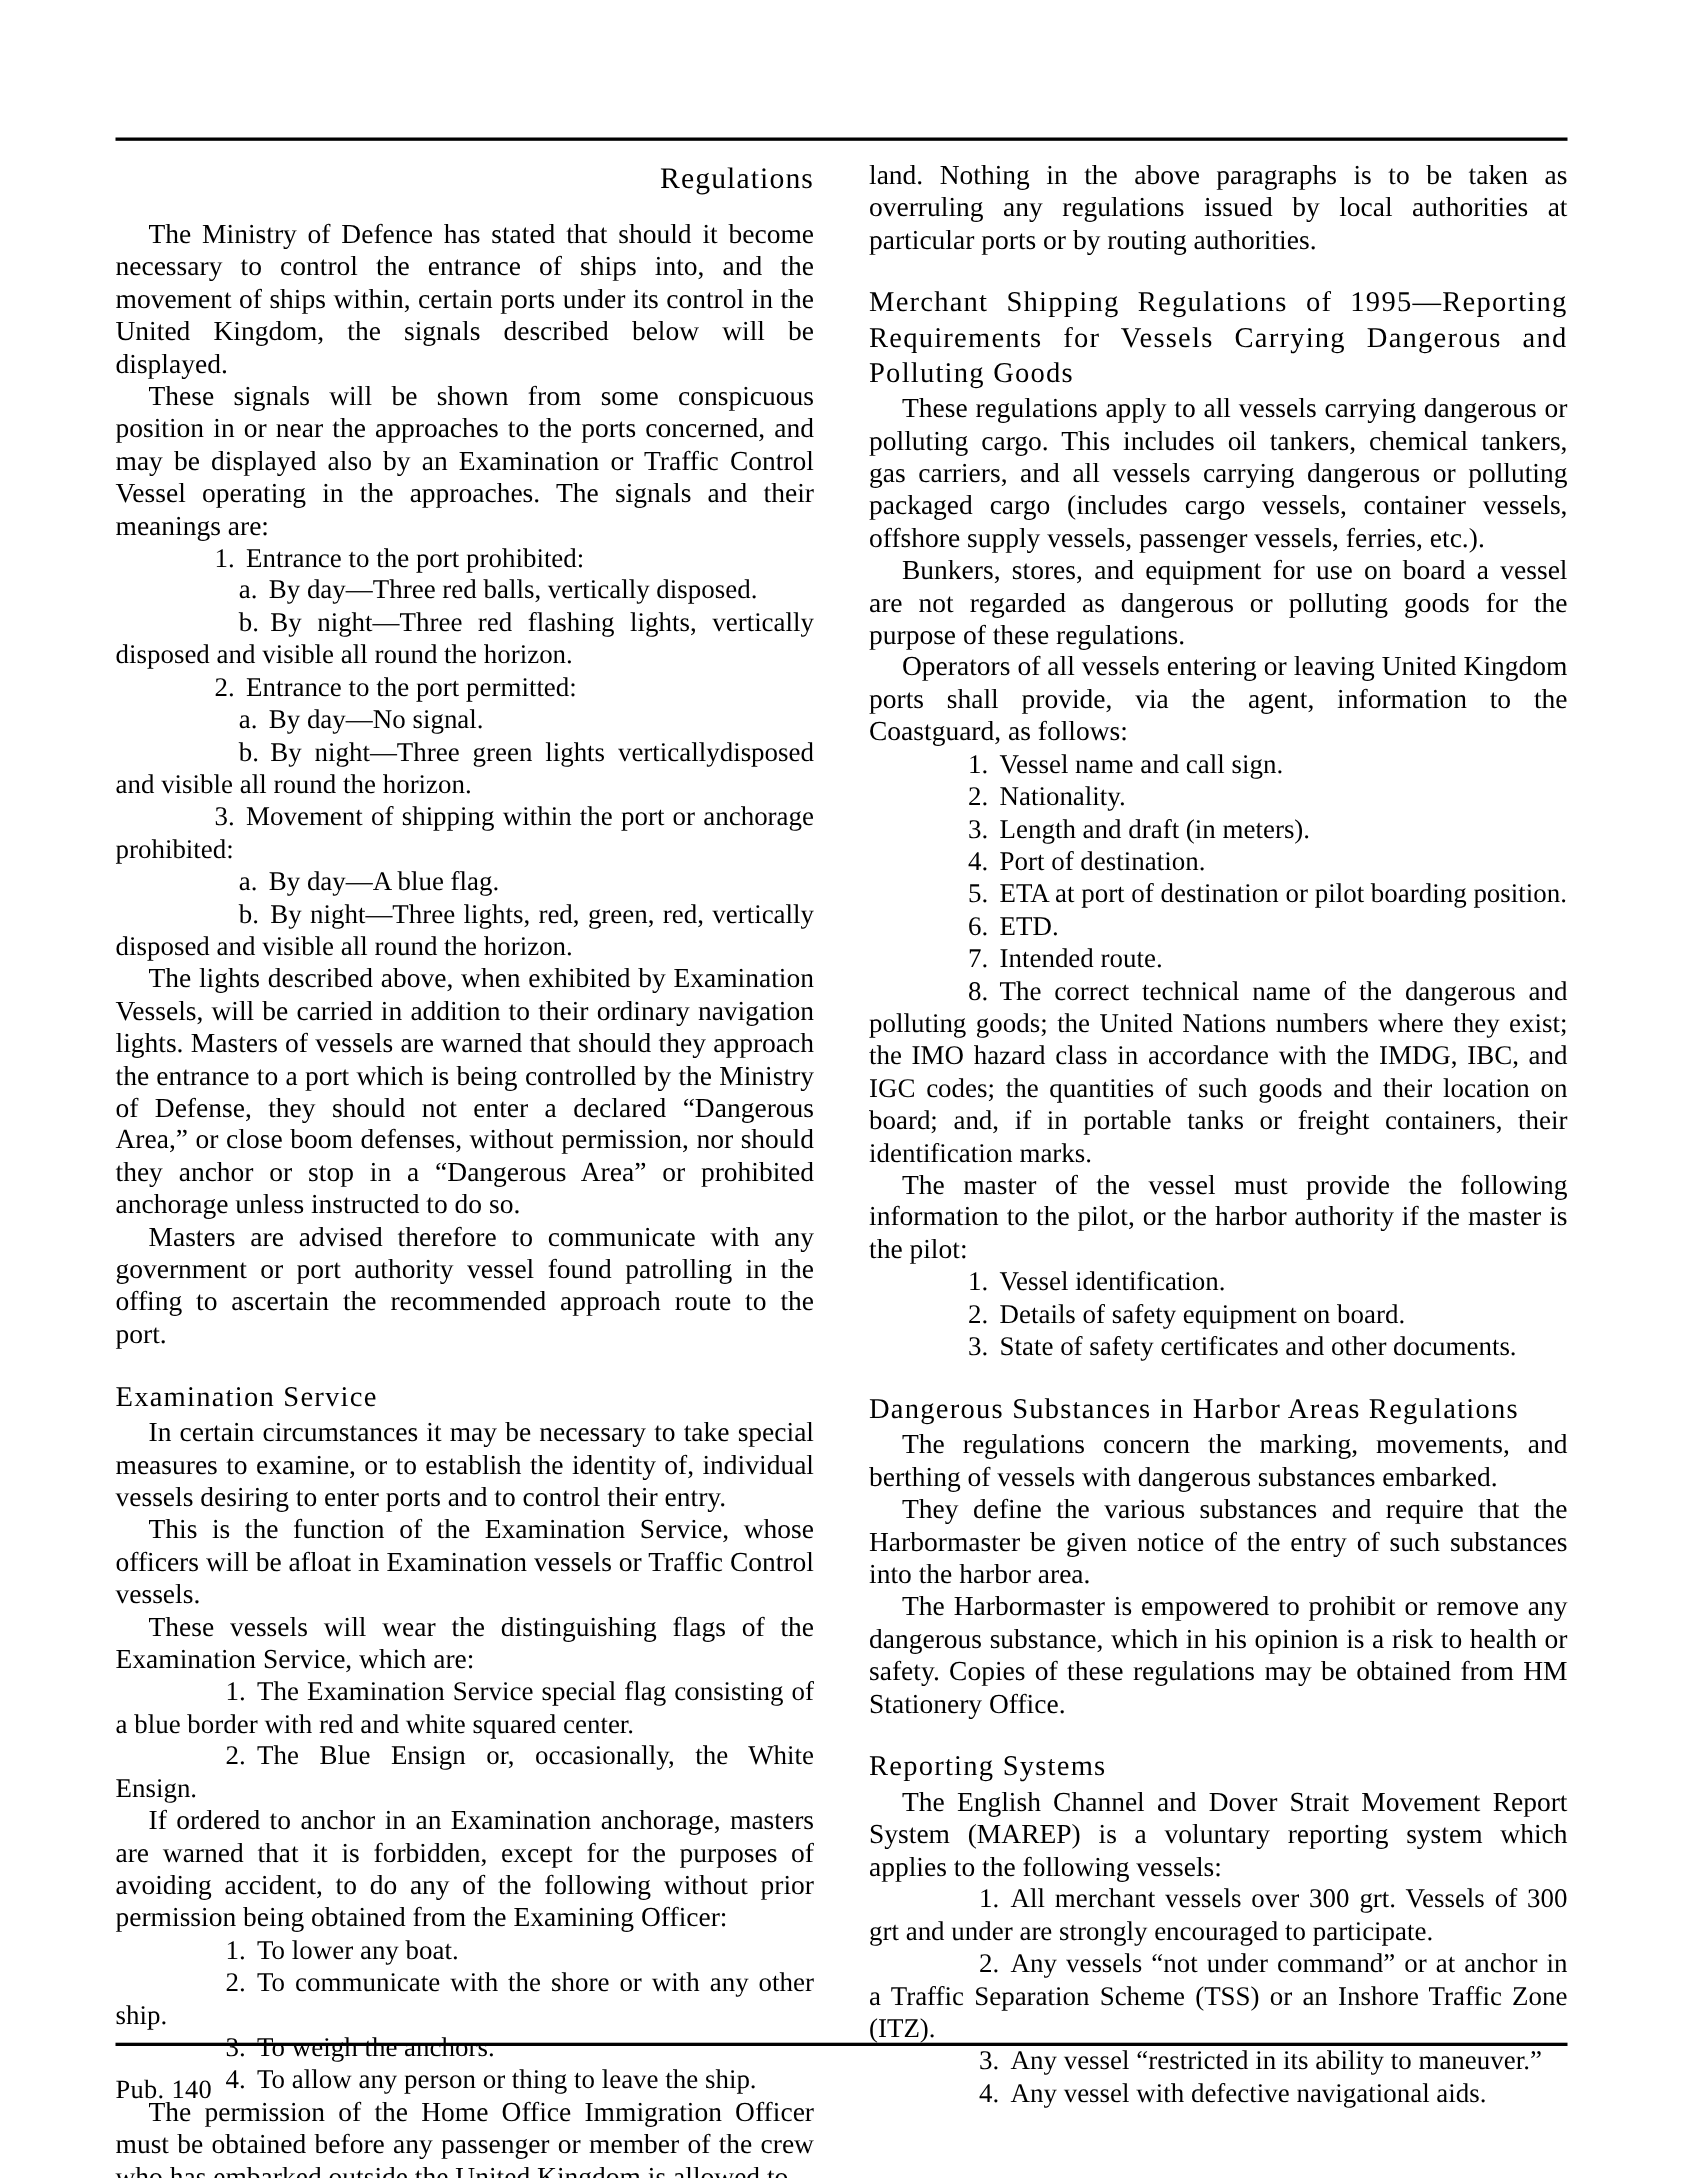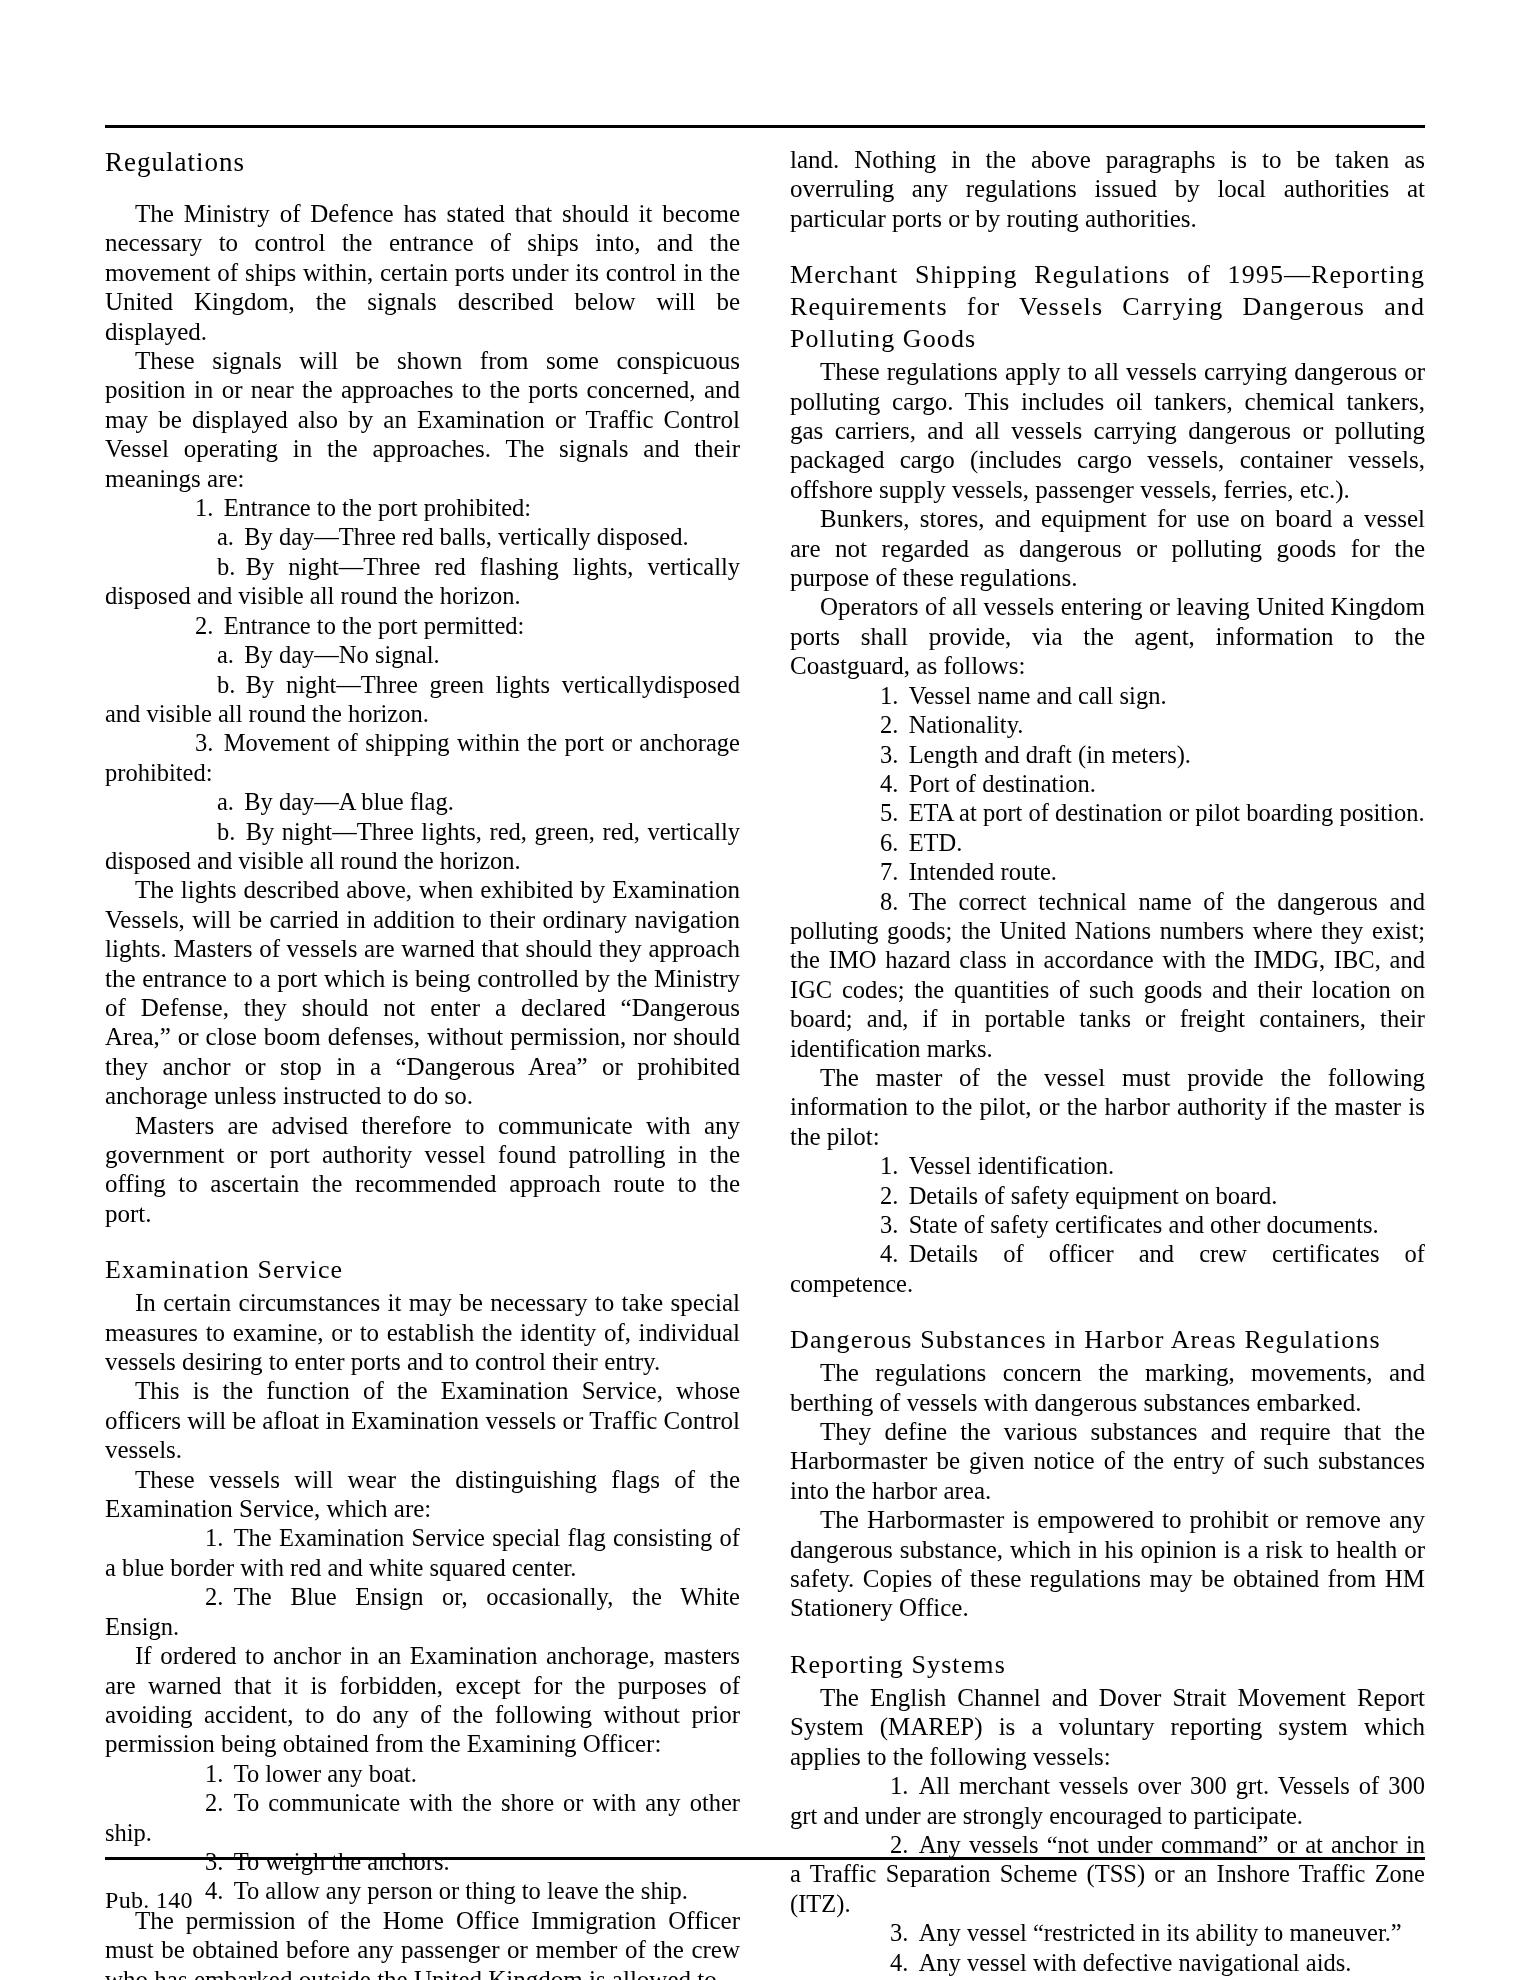--- a/index.html
+++ b/index.html
@@ -99,20 +99,21 @@
     line-height: 32px;
     letter-spacing: 1.1px;
     margin: 0 0 2px 0;
     text-align: left;
   }
   .sec-head.big {
     font-size: 27px;
     line-height: 34px;
     letter-spacing: 1.0px;
     margin-bottom: 4px;
+    text-align: right;
   }
   .sec-head.just {
     text-align: justify;
     text-align-last: left;
   }
   .spacer-sm { height: 16px; }
   .spacer-md { height: 26px; }
 
   p.body {
     margin: 0;
@@ -215,21 +216,20 @@
       <p class="li1"><span class="num">5.</span><span>ETA at port of destination or pilot boarding position.</span></p>
       <p class="li1"><span class="num">6.</span><span>ETD.</span></p>
       <p class="li1"><span class="num">7.</span><span>Intended route.</span></p>
       <p class="li1"><span class="num">8.</span><span>The correct technical name of the dangerous and polluting goods; the United Nations numbers where they exist; the IMO hazard class in accordance with the IMDG, IBC, and IGC codes; the quantities of such goods and their location on board; and, if in portable tanks or freight containers, their identification marks.</span></p>
 
       <p class="body">The master of the vessel must provide the following information to the pilot, or the harbor authority if the master is the pilot:</p>
 
       <p class="li1"><span class="num">1.</span><span>Vessel identification.</span></p>
       <p class="li1"><span class="num">2.</span><span>Details of safety equipment on board.</span></p>
       <p class="li1"><span class="num">3.</span><span>State of safety certificates and other documents.</span></p>
-      <p class="li1"><span class="num">4.</span><span>Details of officer and crew certificates of competence.</span></p>
 
       <div class="spacer-md"></div>
       <div class="sec-head">Dangerous Substances in Harbor Areas Regulations</div>
 
       <p class="body">The regulations concern the marking, movements, and berthing of vessels with dangerous substances embarked.</p>
       <p class="body">They define the various substances and require that the Harbormaster be given notice of the entry of such substances into the harbor area.</p>
       <p class="body">The Harbormaster is empowered to prohibit or remove any dangerous substance, which in his opinion is a risk to health or safety. Copies of these regulations may be obtained from HM Stationery Office.</p>
 
       <div class="spacer-md"></div>
       <div class="sec-head">Reporting Systems</div>

